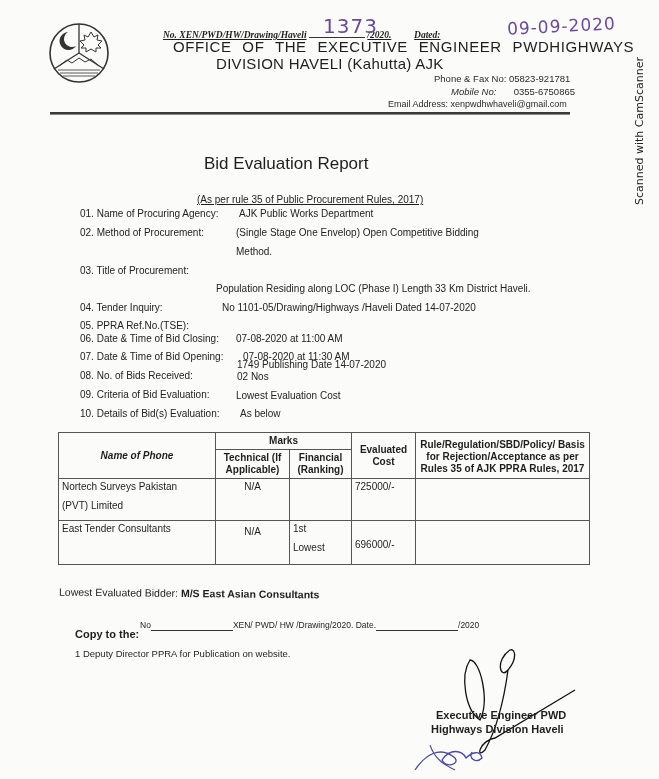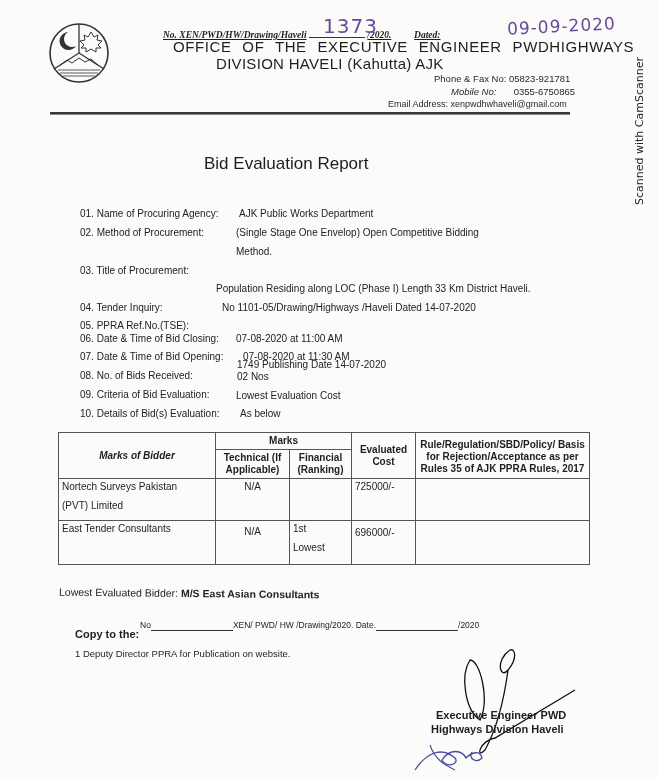--- a/index.html
+++ b/index.html
@@ -95,20 +95,21 @@
     <span class="lbl">Mobile No:</span>
     <span style="display:inline-block;width:12px;"></span>
     <span>0355-6750865</span>
   </div>
   <div class="abs contact email">Email Address: xenpwdhwhaveli@gmail.com</div>
   <div class="abs rule"></div>
 
   <div class="abs scanned">Scanned with CamScanner</div>
 
   <div class="abs title">Bid Evaluation Report</div>
+  <div class="abs subtitle">(As per rule 35 of Public Procurement Rules, 2017)</div>
 
   <div class="abs f" style="left:80px;top:208px;">01. Name of Procuring Agency:</div>
   <div class="abs f" style="left:239px;top:208px;">AJK Public Works Department</div>
 
   <div class="abs f" style="left:80px;top:227px;">02. Method of Procurement:</div>
   <div class="abs f" style="left:236px;top:227px;">(Single Stage One Envelop) Open Competitive Bidding</div>
   <div class="abs f" style="left:236px;top:246px;">Method.</div>
 
   <div class="abs f" style="left:80px;top:265px;">03. Title of Procurement:</div>
   <div class="abs f" style="left:216px;top:283px;">Population  Residing along LOC (Phase I) Length 33 Km District Haveli.</div>
@@ -130,21 +131,21 @@
 
   <div class="abs f" style="left:80px;top:389px;">09. Criteria of Bid Evaluation:</div>
   <div class="abs f" style="left:236px;top:390px;">Lowest Evaluation Cost</div>
 
   <div class="abs f" style="left:80px;top:408px;">10. Details of Bid(s) Evaluation:</div>
   <div class="abs f" style="left:240px;top:408px;">As below</div>
 
   <table class="bids">
     <tbody>
         <tr>
-      <th class="name-h" rowspan="2">Marks of Bidder</th>
+      <th class="name-h" rowspan="2">Name of Phone</th>
       <th colspan="2">Marks</th>
       <th class="cost-h" rowspan="2">Evaluated Cost</th>
       <th rowspan="2" style="vertical-align:top;padding-top:6px;">Rule/Regulation/SBD/Policy/ Basis for Rejection/Acceptance as per Rules 35 of AJK PPRA Rules, 2017</th>
     </tr>
     <tr>
       <th class="tech-h" style="vertical-align:top;">Technical (If Applicable)</th>
       <th class="fin-h" style="vertical-align:top;">Financial (Ranking)</th>
     </tr>
     <tr style="height:42px;">
       <td>
@@ -162,21 +163,21 @@
     <tr style="height:44px;">
       <td>
         <span>East Tender Consultants</span>
         <span class="l2"></span>
       </td>
       <td class="c" style="padding-top:5px;">N/A</td>
       <td>
         <span>1st</span>
         <span class="l2">Lowest</span>
       </td>
-      <td style="padding-top:6px;">696000/-</td>
+      <td style="padding-top:18px;">696000/-</td>
       <td></td>
     </tr>
   </tbody>
     </table>
 
   <div class="abs lowest">
     <span>Lowest Evaluated Bidder:</span>
     <b>M/S East Asian Consultants</b>
   </div>
 

